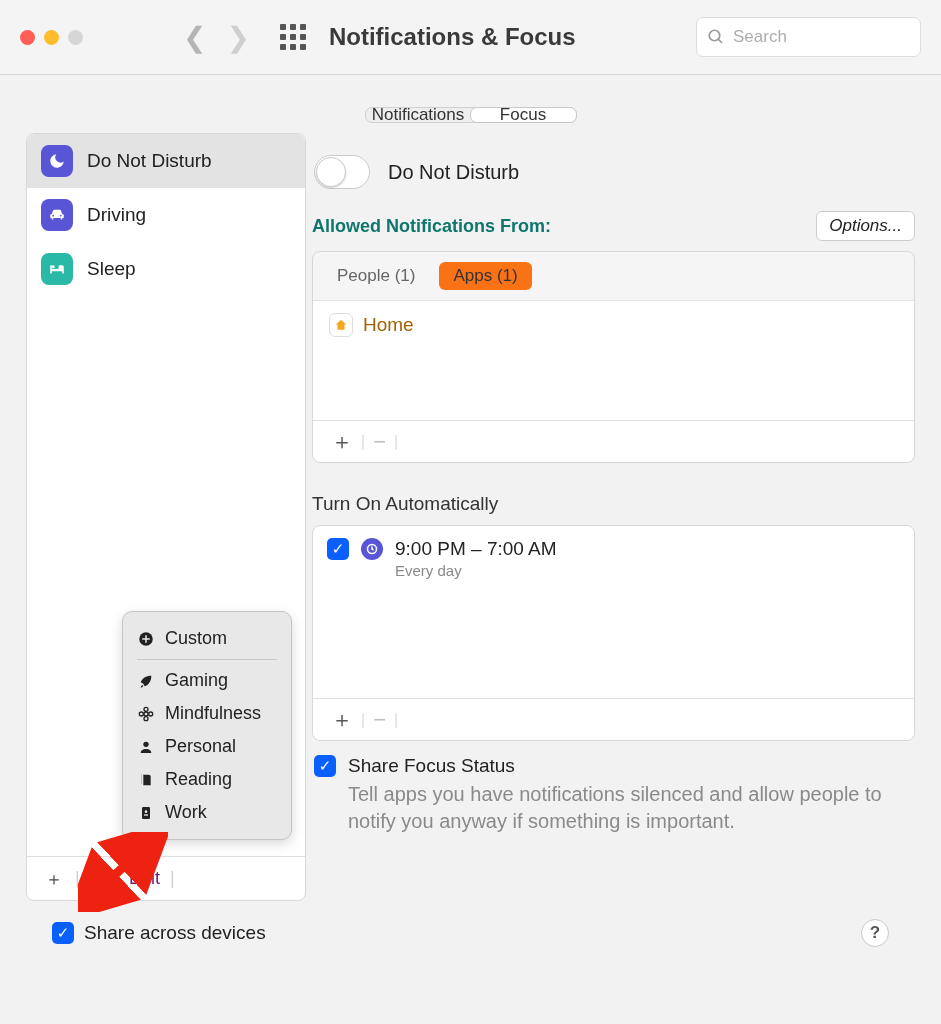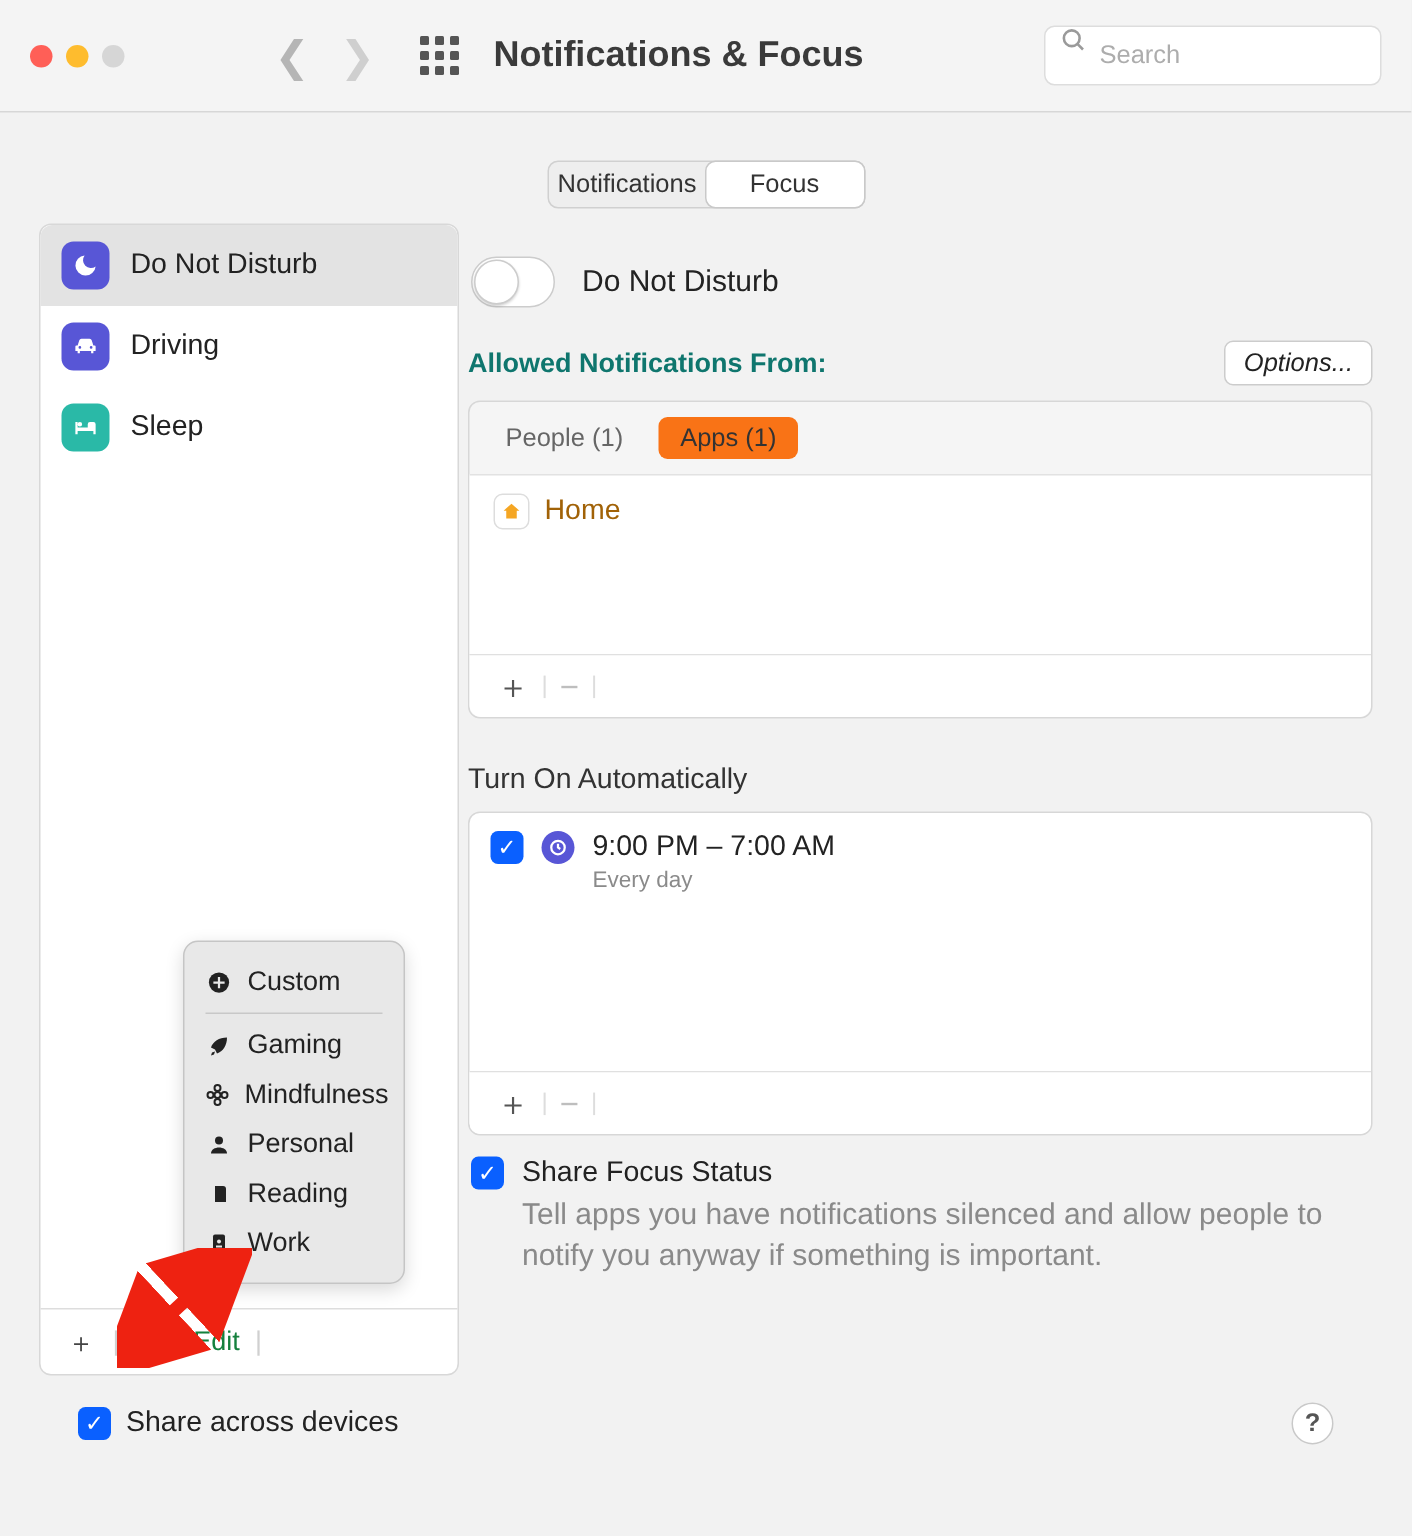--- a/index.html
+++ b/index.html
@@ -21,32 +21,32 @@
   .grid-icon {
     width:26px; height:26px; display:grid; grid-template-columns:repeat(3,6px);
     grid-template-rows:repeat(3,6px); gap:4px; margin:0 15px 0 20px;
   }
   .grid-icon span { background:#555; border-radius:1px; }
 
   .window-title { font-size:24px; font-weight:600; color:#3a3a3a; margin-left:8px; }
 
   .search-box {
     margin-left:auto; width:225px; height:40px; border:1px solid #ddd;
-    border-radius:7px; background:#fff; display:flex; 
+    border-radius:7px; background:#fff; display:flex; align-items:center;
     padding:0 10px; color:#9a9a9a;
   }
   .search-box svg { margin-right:6px; flex:none; }
   .search-box input {
     border:none; outline:none; width:100%; font-size:17px; color:#333; background:transparent;
   }
   .search-box input::placeholder { color:#adadad; }
 
   
   .tab-switcher {
-    width:212px; height:32px; margin:32px auto 10px auto; display:flex;
+    width:212px; height:16px; margin:32px auto 10px auto; display:flex;
     border:1px solid #d0d0d0; border-radius:7px; background:#eeeeee;
   }
   .tab { flex:1; display:flex; align-items:center; justify-content:center;
     font-size:17px; color:#333; }
   .tab.active { background:#fff; border:1px solid #c9c9c9; border-radius:7px; margin:-1px; }
 
   
   .panel-area { padding:0 26px; }
   .columns { display:flex; gap:6px; }
 
@@ -65,25 +65,25 @@
   .ic-dnd { background:#5856d6; }
   .ic-drive { background:#5856d6; }
   .ic-sleep { background:#2ab9a7; }
 
   .sb-footer {
     margin-top:auto; border-top:1px solid #ddd; height:44px; display:flex;
     align-items:center; padding:0 10px; color:#666; font-size:18px;
   }
   .sb-footer .sym { padding:0 8px; color:#444; }
   .sb-footer .sep { color:#d0d0d0; padding:0 4px; }
-  .sb-footer .edit { color:#15803d; padding-left:6px; }
+  .sb-footer .edit { color:#701a75; padding-left:6px; }
 
   
   .popup {
-    position:absolute; width:148px; left:95px; bottom:60px;
+    position:absolute; width:170px; left:95px; bottom:60px;
     background:#e8e8e8; border:1px solid #c5c5c5; border-radius:10px;
     padding:10px 14px; box-shadow:0 4px 12px rgba(0,0,0,0.15);
     font-size:18px; color:#222;
   }
   .popup .row { display:flex; align-items:center; gap:10px; padding:6px 0; }
   .popup hr { border:none; border-top:1px solid #c8c8c8; margin:4px 0; }
   .mini-icon { width:18px; height:18px; display:flex; align-items:center; justify-content:center; }
 
   
   .detail { flex:1; display:flex; flex-direction:column; }

